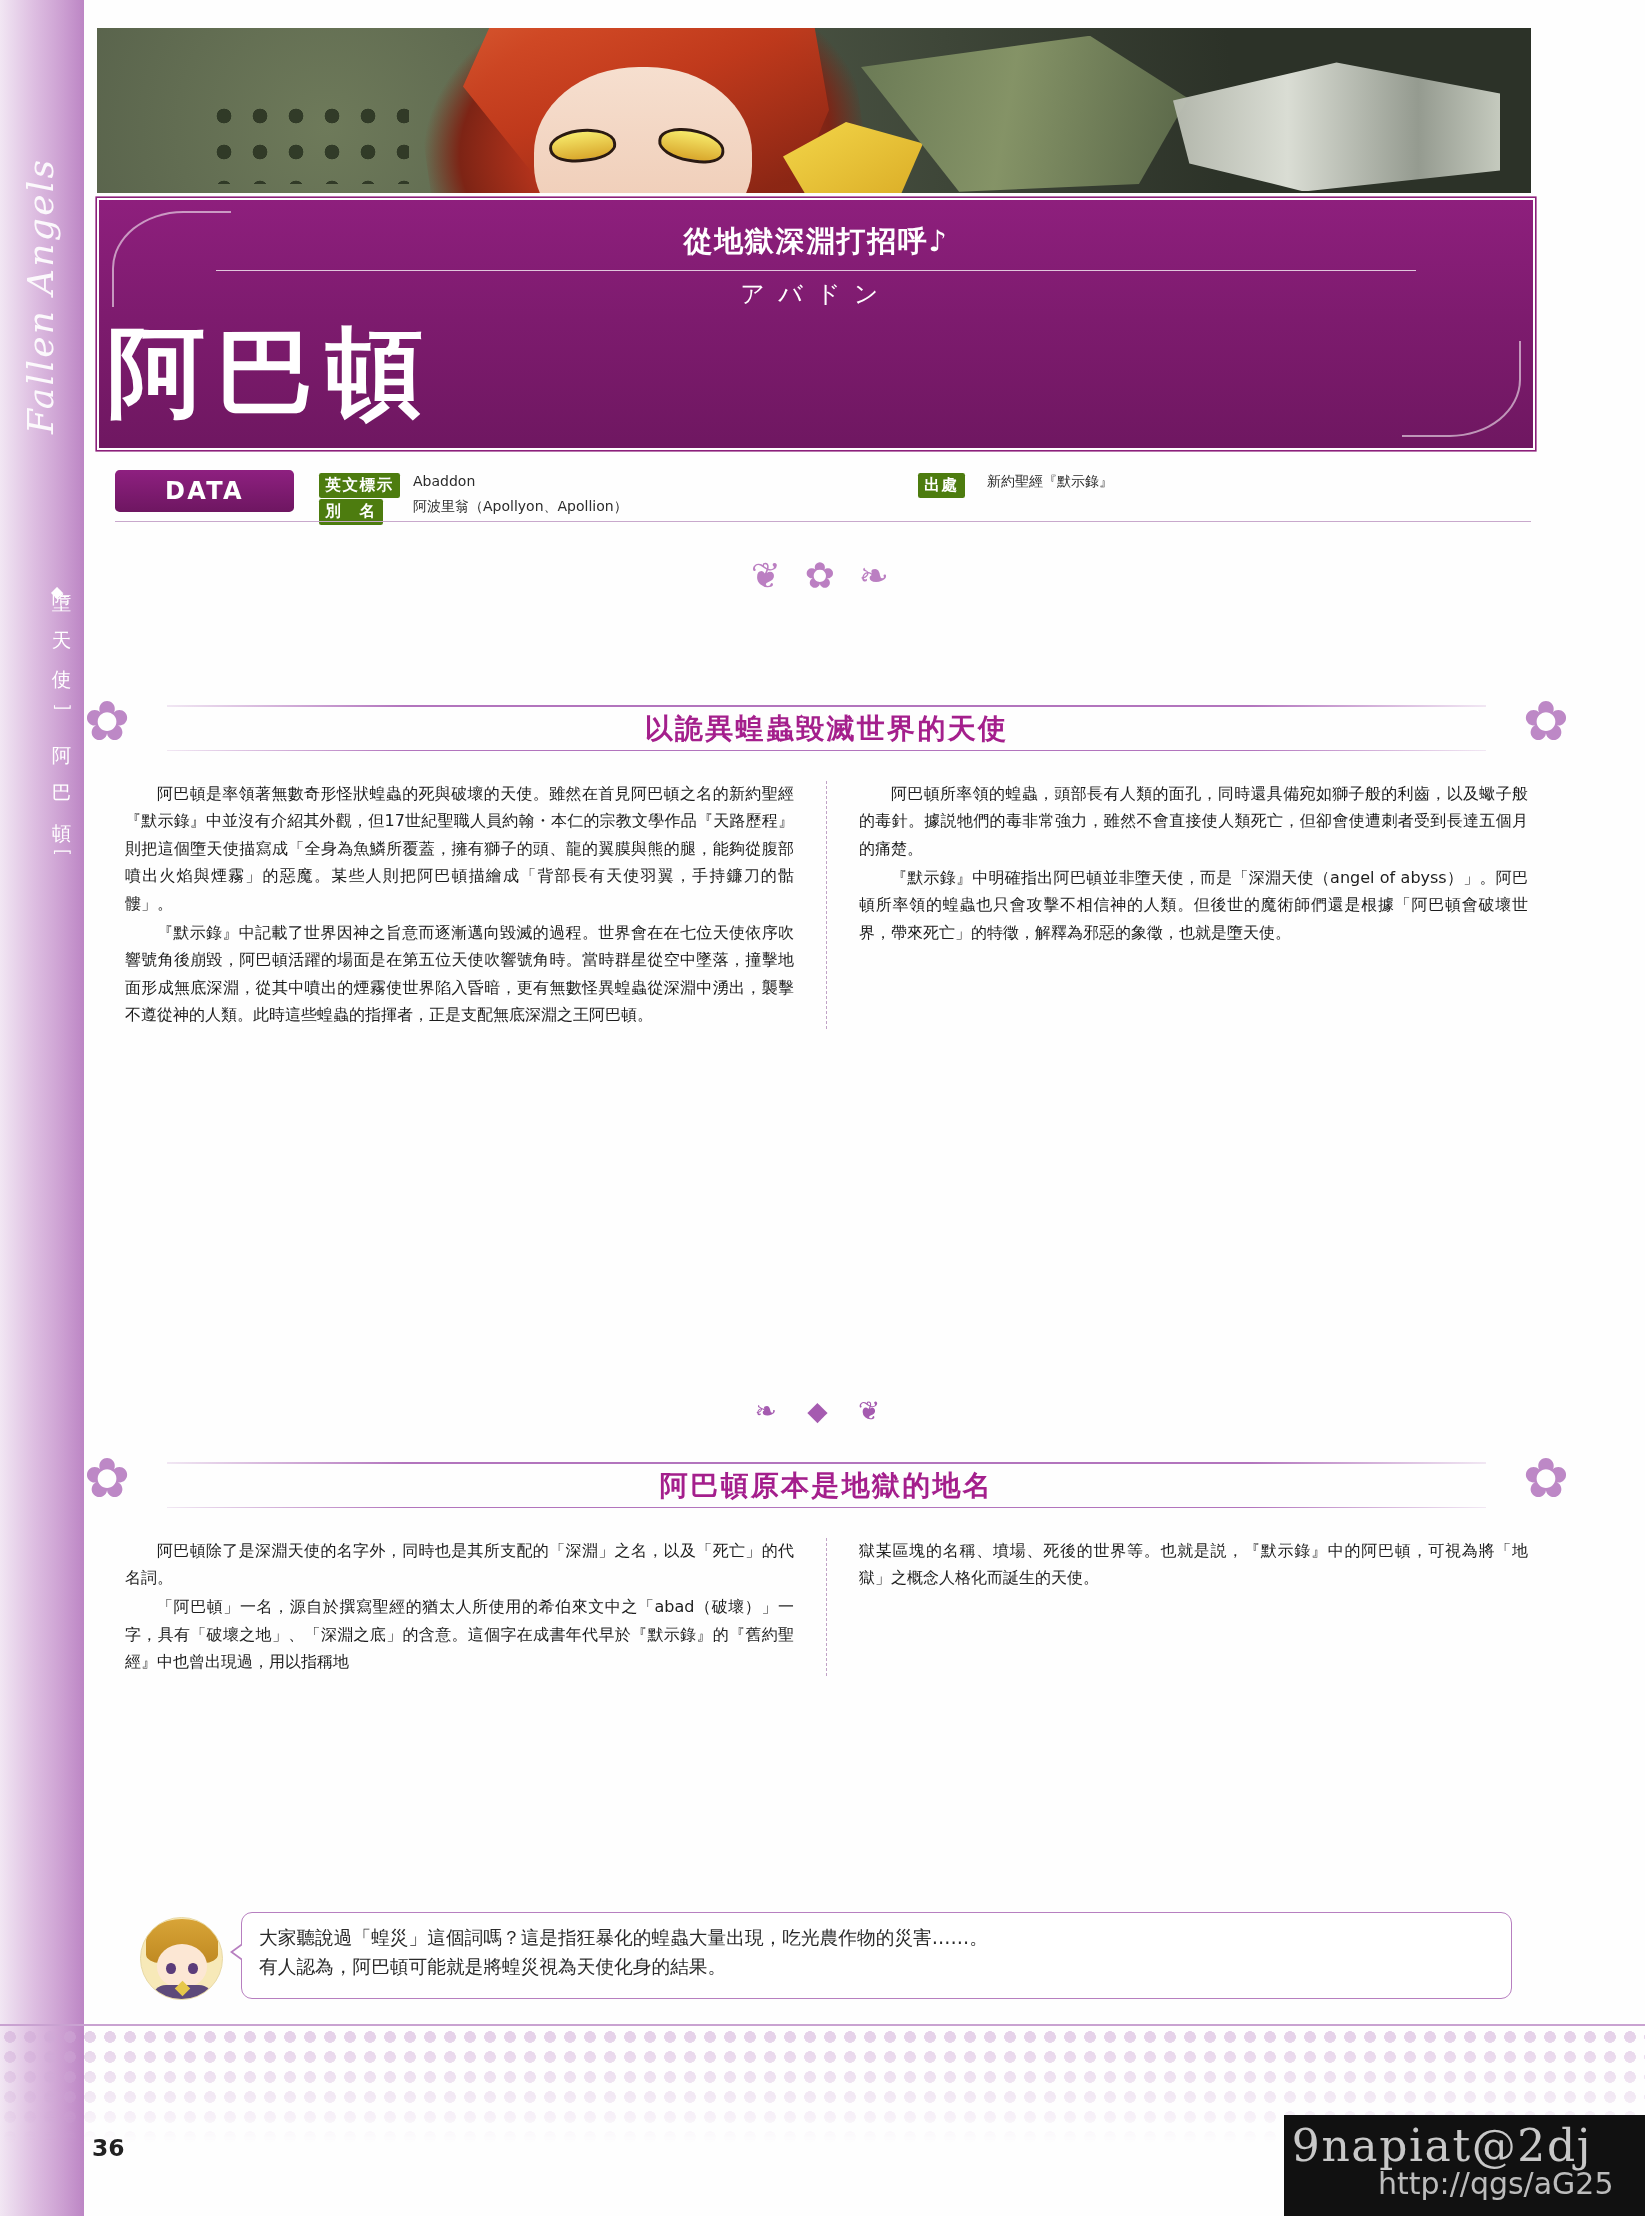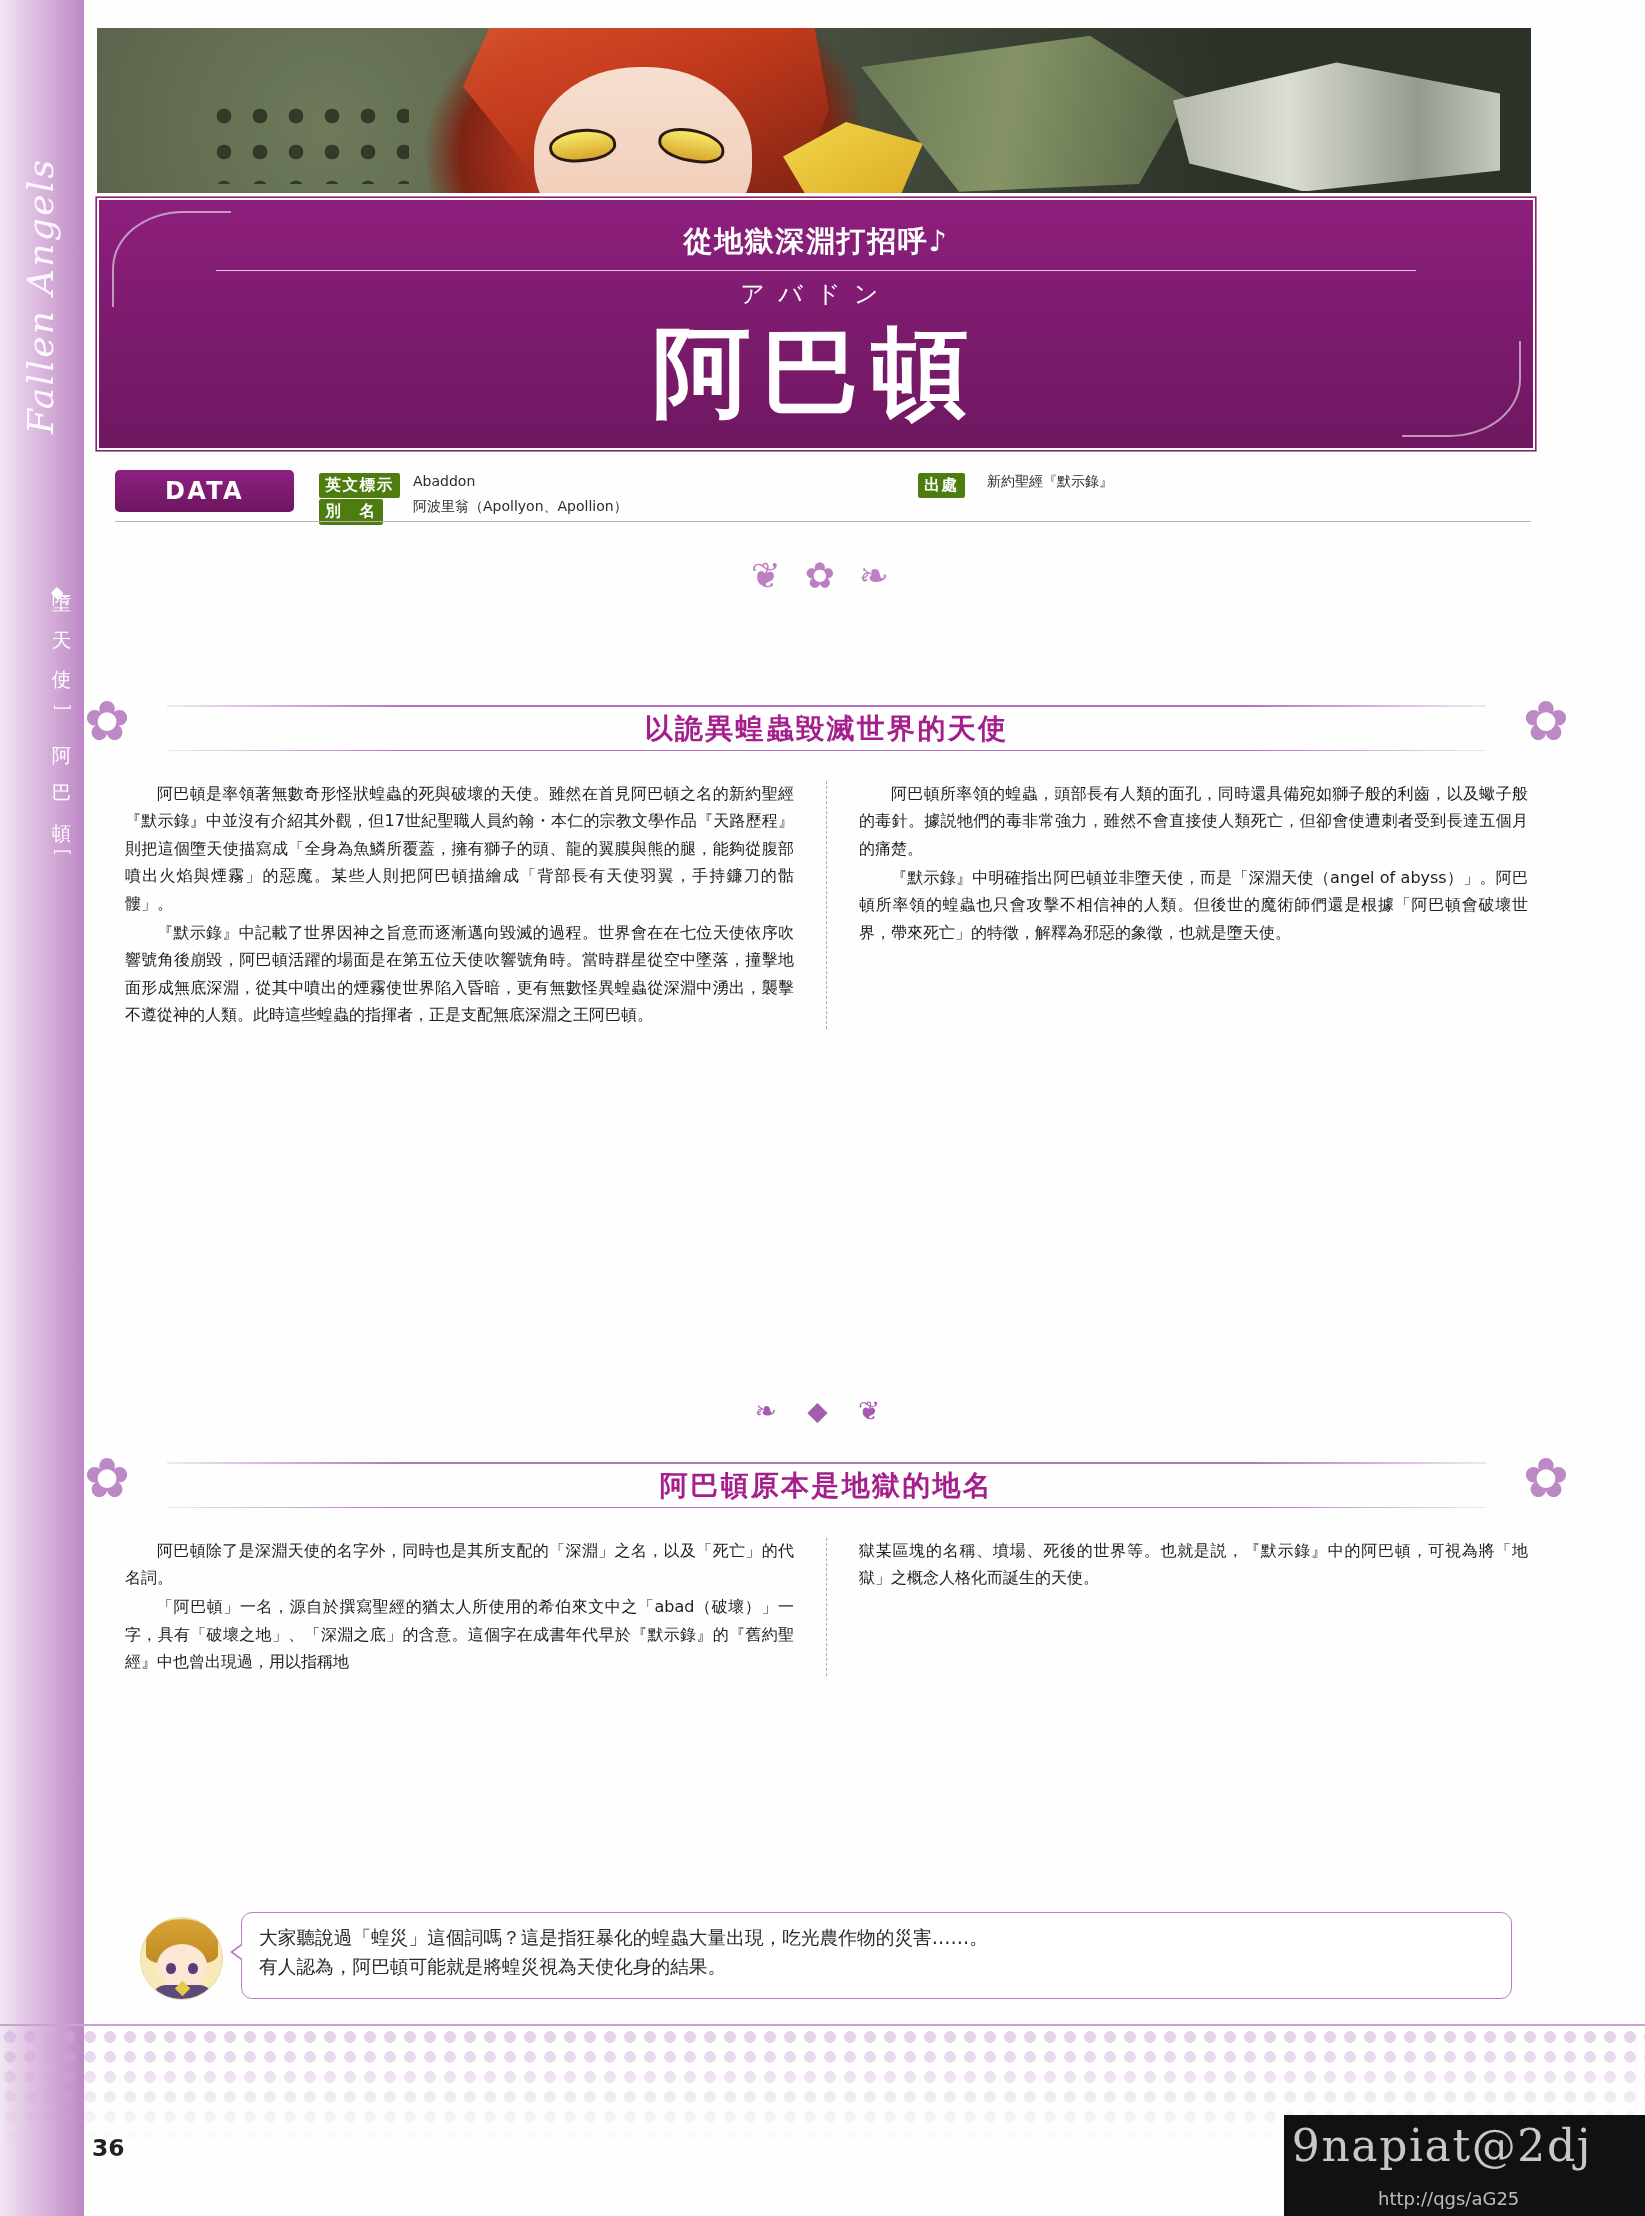--- a/index.html
+++ b/index.html
@@ -220,22 +220,22 @@
     top: 78px;
     left: 0; right: 0;
     text-align: center;
     color: #ffffff;
     font-size: 24px;
     letter-spacing: 13.3px;
   }
   .banner-name {
     position: absolute;
     top: 108px;
-    left: 0; right: 0;
-    text-align: center;
+    left: 8px; right: 0;
+    text-align: left;
     color: #ffffff;
     font-size: 98px;
     font-weight: bold;
     letter-spacing: 11px;
     font-family: "DejaVu Serif", "Liberation Serif", serif;
   }
 
   
   .data-strip {
     position: absolute;
@@ -509,22 +509,22 @@
     position: absolute;
     left: 7.8px; top: 4.7px;
     font-family: "DejaVu Serif", "Liberation Serif", serif;
     font-size: 44px;
     letter-spacing: 1.6px;
     color: #e8e8e8;
     opacity: .85;
   }
   .wm-sub {
     position: absolute;
-    left: 94px; bottom: 7px;
-    font-size: 18px;
+    left: 94px; bottom: 15px;
+    font-size: 30px;
     color: #cfcfcf;
     opacity: .9;
   }
 </style>
 </head>
 <body>
 
 <div class="page">
 
   <div class="left-band">

